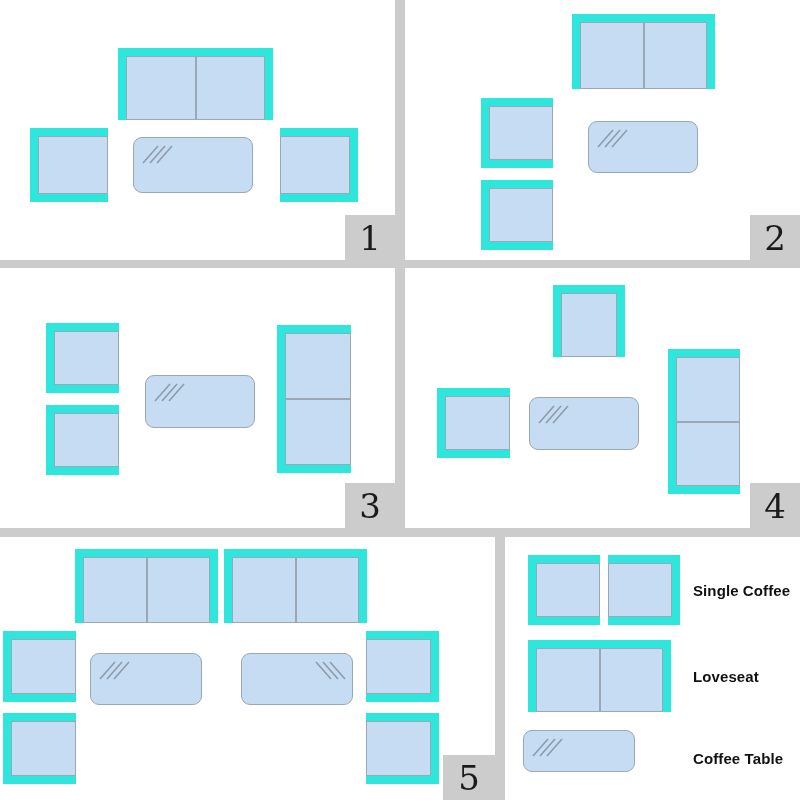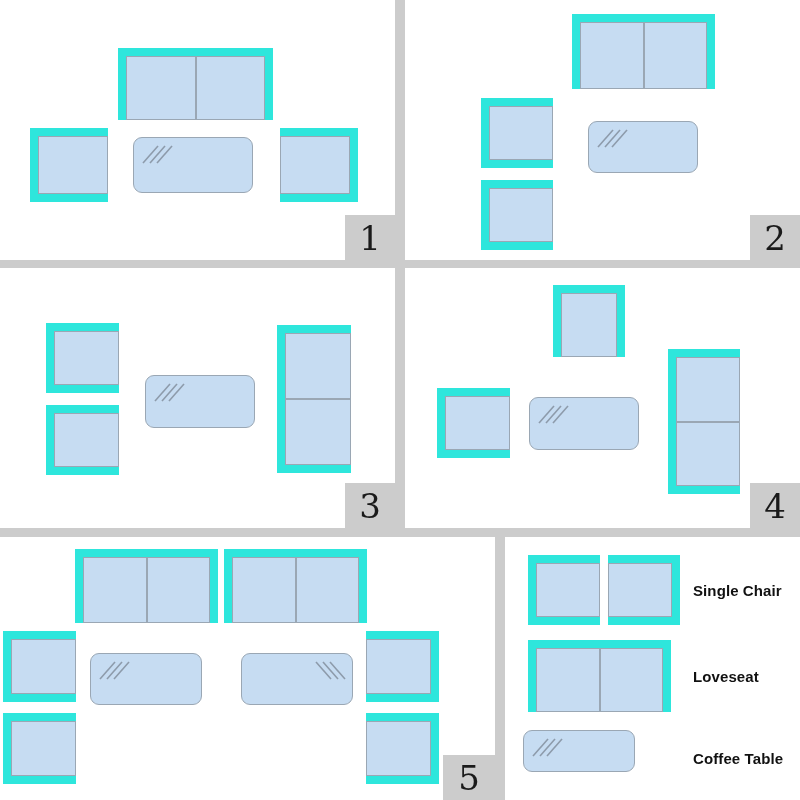--- a/index.html
+++ b/index.html
@@ -269,21 +269,21 @@
           <div class="bar" style="left: 0px; bottom: 0px; width: 72px; height: 8px;"></div>
           <div class="bar" style="left: 0px; top: 0px; width: 8px; height: 70px;"></div>
           <div class="seat" style="left: 8px; top: 8px; width: 64px; height: 54px;"></div>
         </div>
         <div class="piece" style="left: 608px; top: 555px; width: 72px; height: 70px;">
           <div class="bar" style="left: 0px; top: 0px; width: 72px; height: 8px;"></div>
           <div class="bar" style="left: 0px; bottom: 0px; width: 72px; height: 8px;"></div>
           <div class="bar" style="right: 0px; top: 0px; width: 8px; height: 70px;"></div>
           <div class="seat" style="left: 0px; top: 8px; width: 64px; height: 54px;"></div>
         </div>
-        <div class="legend-label" style="left: 693px; top: 582px;">Single Chair</div>
+        <div class="legend-label" style="left: 693px; top: 582px;">Single Coffee</div>
         <div class="piece" style="left: 528px; top: 640px; width: 71.5px; height: 72px;">
           <div class="bar" style="left: 0px; top: 0px; width: 71.5px; height: 8px;"></div>
           <div class="bar" style="left: 0px; top: 0px; width: 8px; height: 72px;"></div>
           <div class="seat" style="left: 8px; top: 8px; width: 63.5px; height: 64px;"></div>
         </div>
         <div class="piece" style="left: 599.5px; top: 640px; width: 71.5px; height: 72px;">
           <div class="bar" style="left: 0px; top: 0px; width: 71.5px; height: 8px;"></div>
           <div class="bar" style="right: 0px; top: 0px; width: 8px; height: 72px;"></div>
           <div class="seat" style="left: 0px; top: 8px; width: 63.5px; height: 64px;"></div>
         </div>

